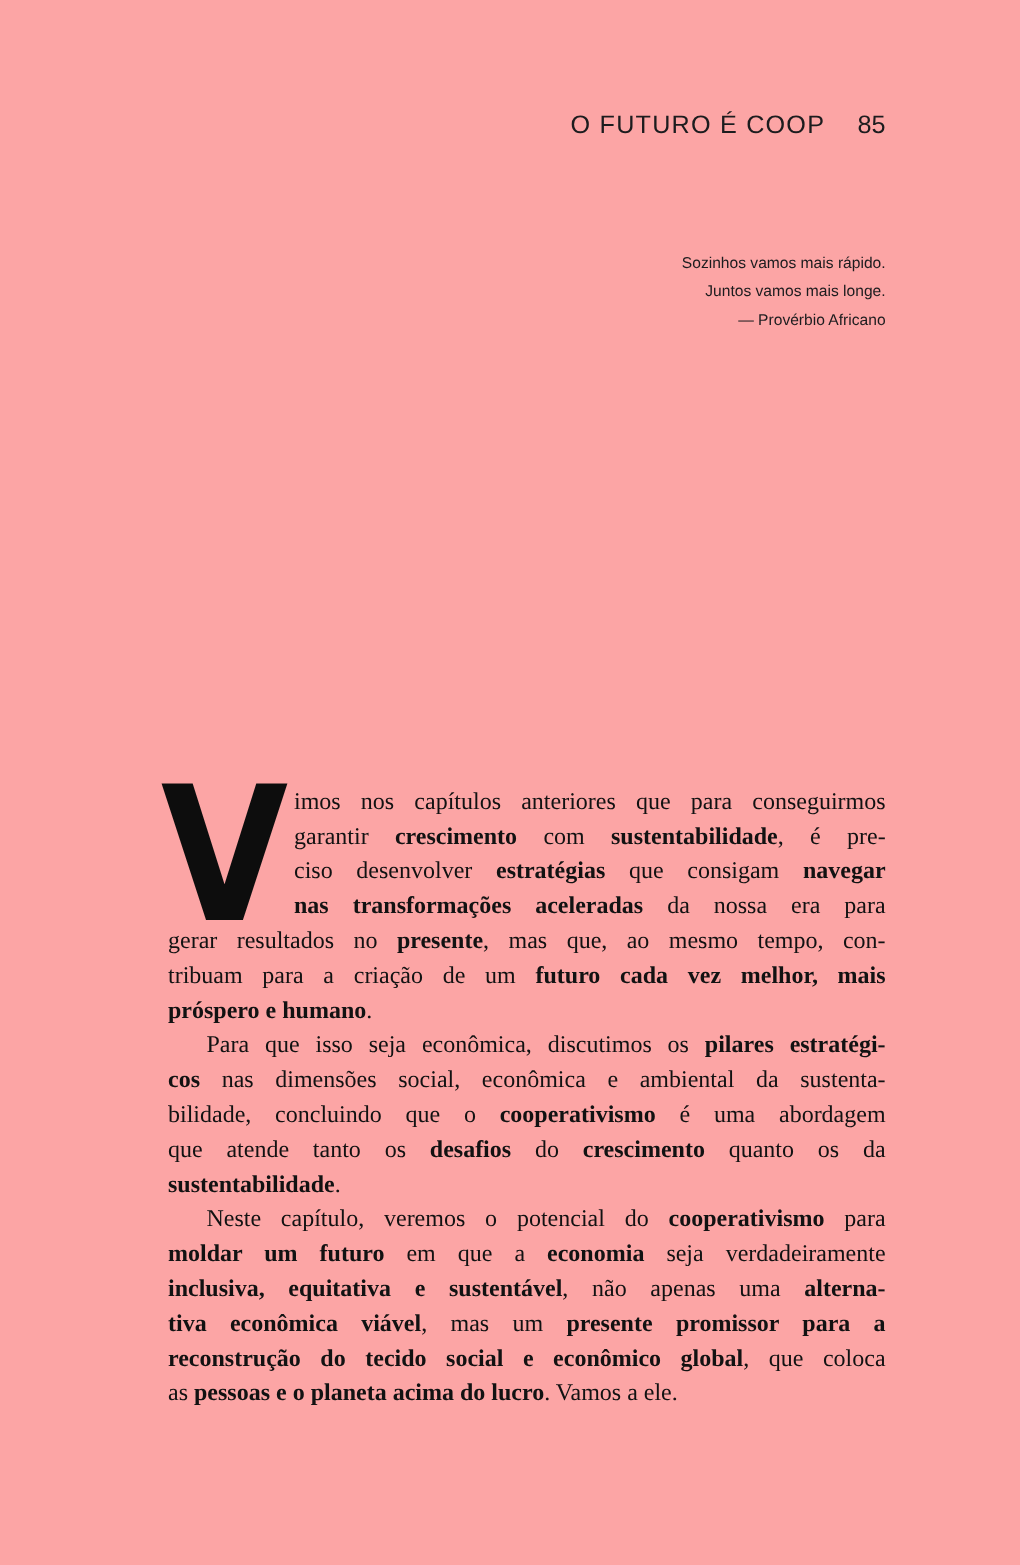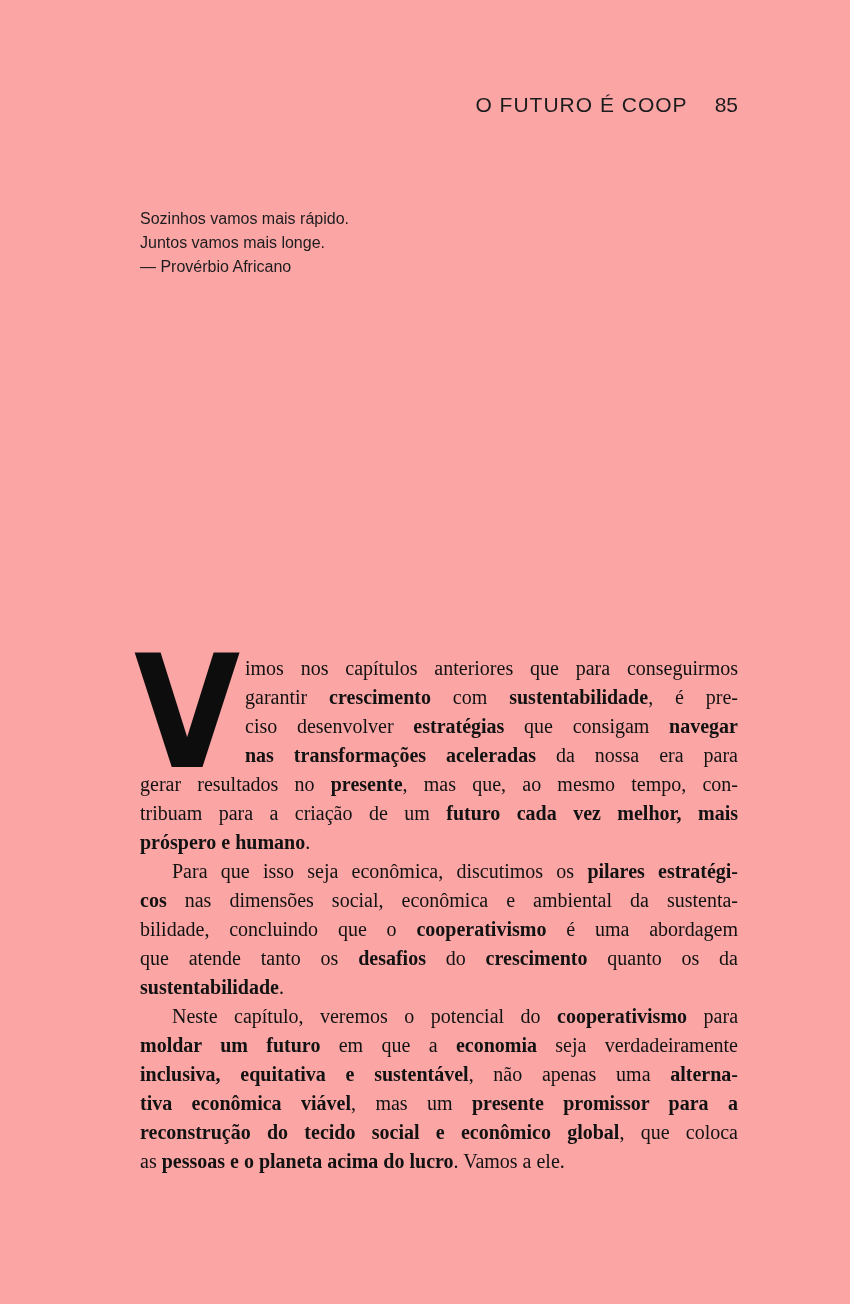--- a/index.html
+++ b/index.html
@@ -18,23 +18,23 @@
     text-align:right;
     font-family:"Liberation Sans", sans-serif;
     font-size:21px; line-height:28px; font-weight:400;
     letter-spacing:1px; color:#1c1c1e;
     white-space:nowrap;
   }
   .running-head .pagenum { margin-left:27px; letter-spacing:0; }
   
   .epigraph {
     position:absolute; top:207px; left:140px; width:598px;
-    text-align:left;
+    text-align:right;
     font-family:"Liberation Sans", sans-serif;
-    font-size:16px; line-height:24px; color:#1c1c1e;
+    font-size:13px; line-height:24px; color:#1c1c1e;
   }
   
   .body-text {
     position:absolute; top:654px; left:140px; width:598px;
     font-size:20px; color:#121212;
   }
   .drop-cap {
     position:absolute; left:-6px; top:1px;
     width:122px; height:116px;
     font-family:"DejaVu Sans", sans-serif;

